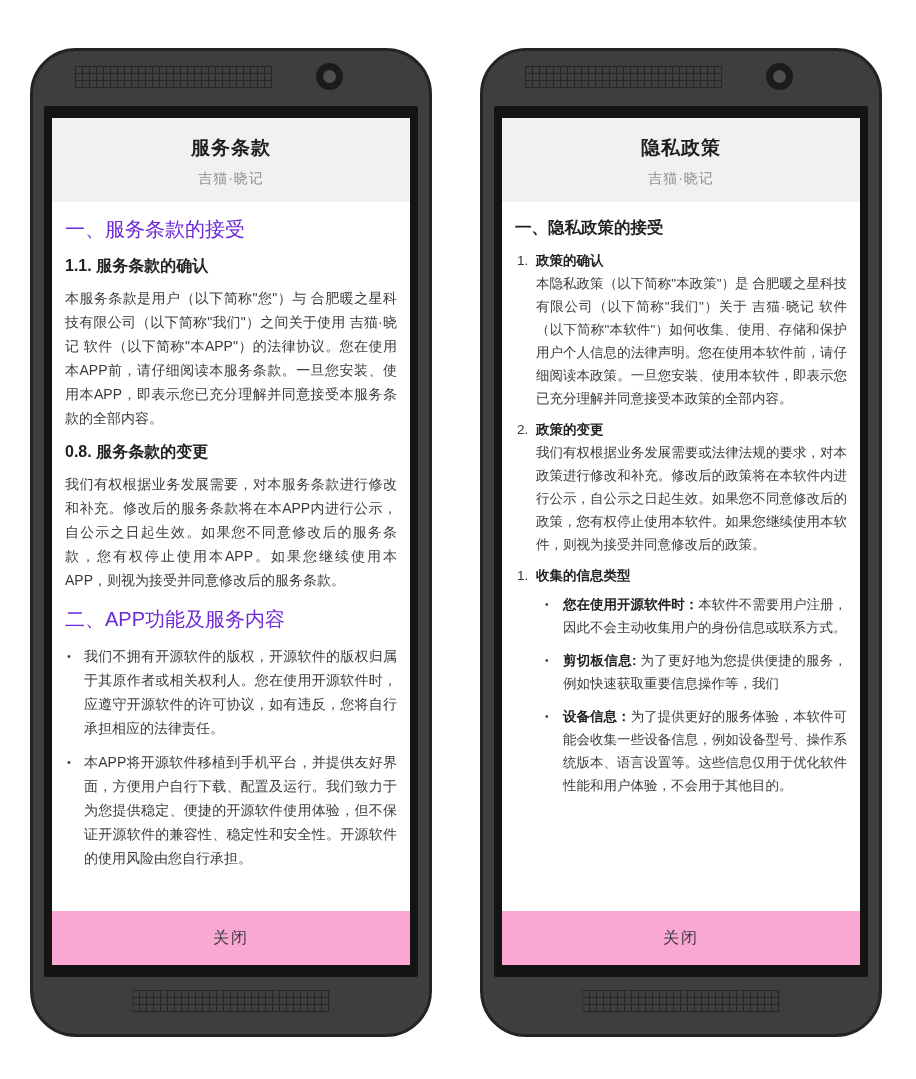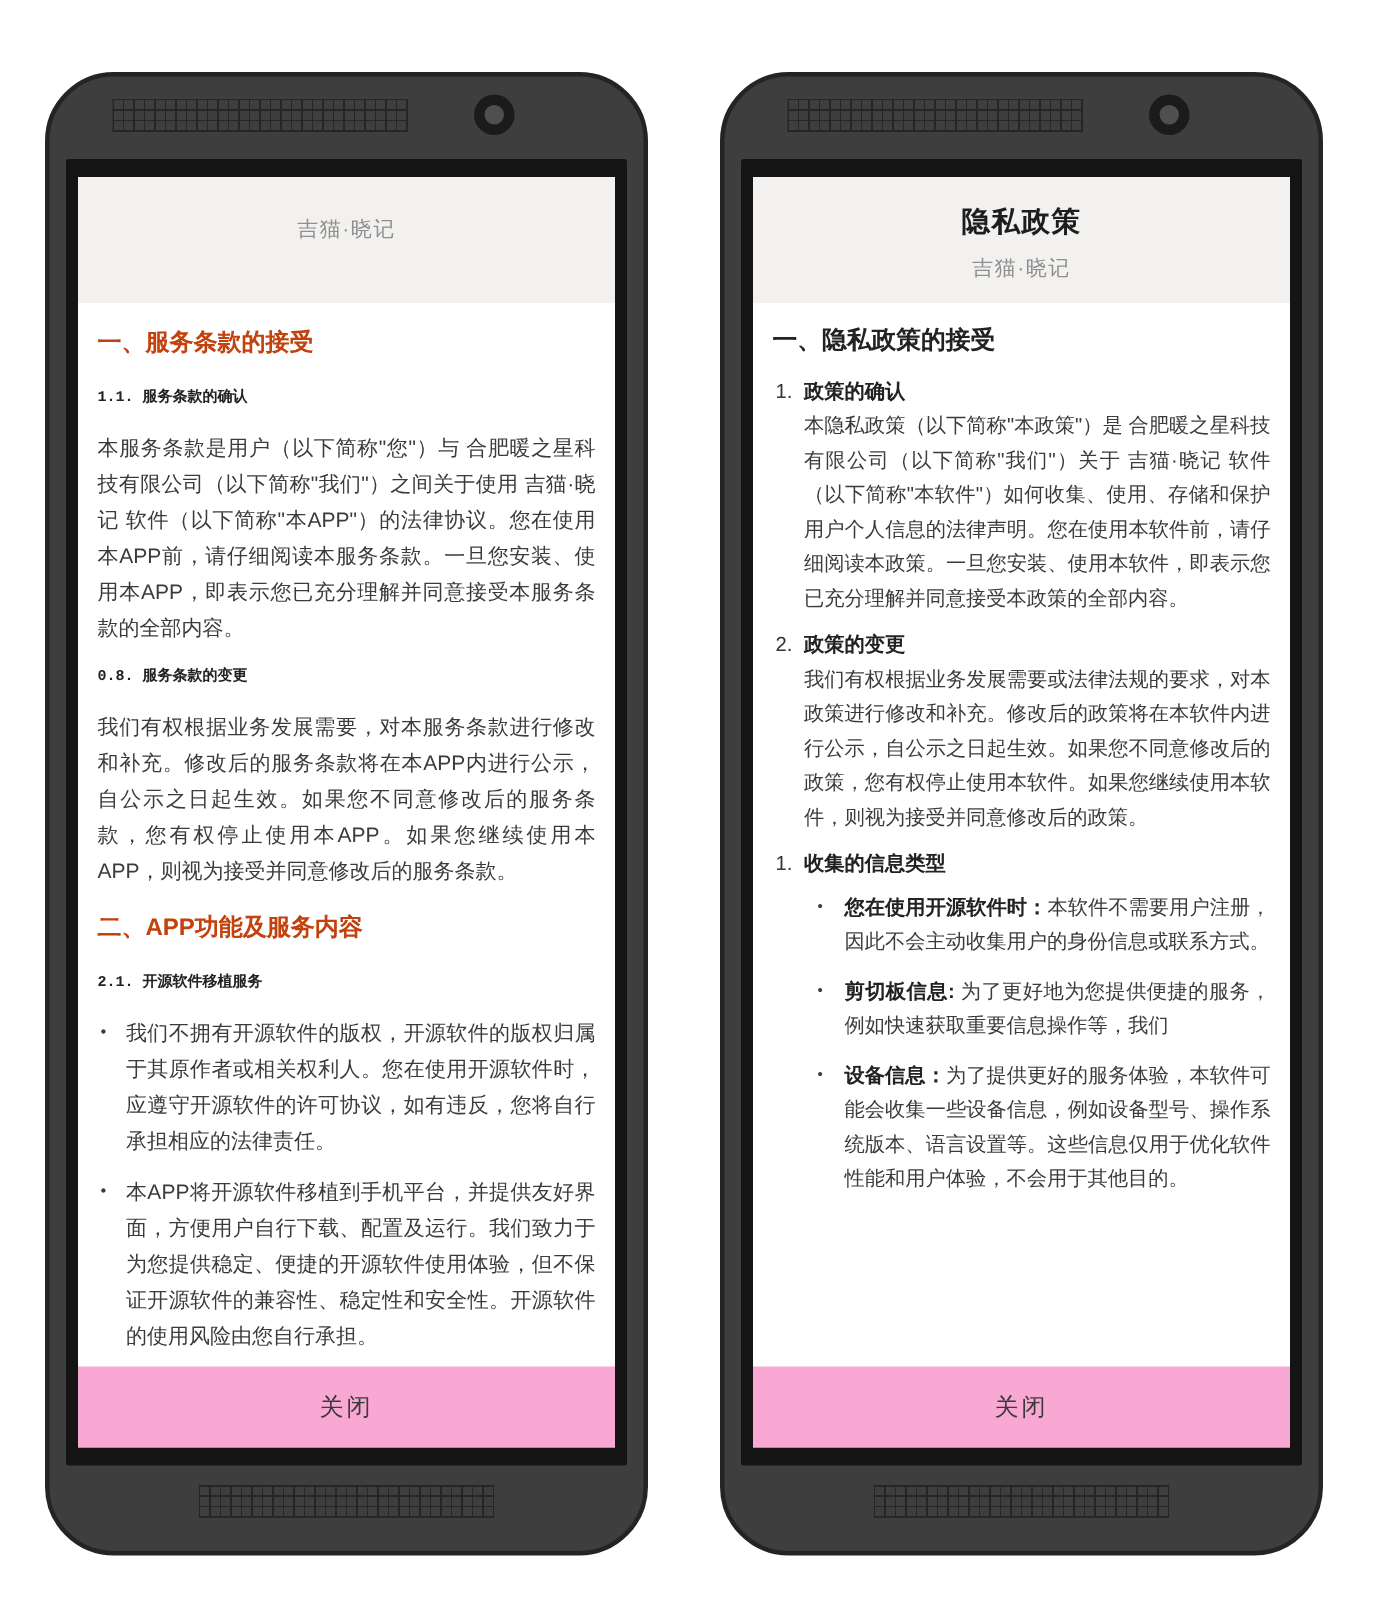--- a/index.html
+++ b/index.html
@@ -30,23 +30,23 @@
   
   .screen-header{height:84px;box-sizing:border-box;background:#f2f1ef;text-align:center;padding-top:17px;flex:none;}
   .screen-title{font-size:19px;font-weight:bold;color:#1d1d1d;letter-spacing:1px;}
   .screen-sub{margin-top:9px;font-size:14px;color:#8f8f8f;letter-spacing:1px;}
   .screen-footer{height:54px;flex:none;background:#f9a8d4;display:flex;align-items:center;justify-content:center;}
   .close-btn{background:none;border:none;font-size:16px;color:#3a3a3a;letter-spacing:2px;cursor:pointer;
     font-family:inherit;padding:6px 20px;}
 
   
   .content{height:709px;box-sizing:border-box;overflow:hidden;padding:10px 13px 0 13px;color:#3b3b3b;flex:none;}
-  .doc-h1{font-size:16px;line-height:30px;font-weight:bold;color:#c2410c;margin:2px 0 10px 0;}
+  .doc-h1{font-size:20px;line-height:30px;font-weight:normal;color:#6d28d9;margin:2px 0 10px 0;}
   .doc-h2{font-size:16.5px;line-height:23px;font-weight:bold;color:#222;margin:4px 0 10px 0;}
-  .doc-h3{font-size:10px;line-height:20px;font-weight:bold;color:#222;margin:12px 0 10px 0;font-family:Liberation Mono, monospace;}
+  .doc-h3{font-size:16px;line-height:20px;font-weight:bold;color:#222;margin:12px 0 10px 0;}
   .doc-p{font-size:14px;line-height:24px;margin:0 0 12px 0;text-align:justify;}
   .doc-ul{list-style:none;margin:0;padding:0;}
   .doc-ul>li{position:relative;font-size:14px;line-height:24px;padding-left:19px;margin-bottom:10px;text-align:justify;}
   .doc-ul>li::before{content:"\2022";position:absolute;left:2px;top:0;font-size:11px;line-height:24px;color:#3b3b3b;}
   .doc-ol{list-style:none;margin:0 0 0 2px;padding:0;font-size:13.5px;line-height:23px;}
   .doc-ol>li{position:relative;padding-left:19px;margin-bottom:8px;}
   .doc-ol .num{position:absolute;left:0;top:0;color:#333;}
   .doc-ol .item-title{font-weight:bold;color:#222;}
   .doc-ol .item-text{text-align:justify;color:#3b3b3b;}
   .sub-ul{list-style:none;margin:6px 0 0 0;padding:0;}
@@ -62,30 +62,30 @@
   <div class="phone left">
     <div class="phone-top">
       <div class="grille top"></div>
       <div class="camera">
           <div class="camera-lens"></div>
         </div>
     </div>
     <div class="bezel">
       <div class="screen">
         <div class="screen-header">
+          <div class="screen-title">服务条款</div>
           <div class="screen-sub">吉猫·晓记</div>
         </div>
         <div class="content">
             <div class="doc-h1">一、服务条款的接受</div>
             <div class="doc-h3">1.1. 服务条款的确认</div>
             <div class="doc-p">本服务条款是用户（以下简称"您"）与 合肥暖之星科技有限公司（以下简称"我们"）之间关于使用 吉猫·晓记 软件（以下简称"本APP"）的法律协议。您在使用本APP前，请仔细阅读本服务条款。一旦您安装、使用本APP，即表示您已充分理解并同意接受本服务条款的全部内容。</div>
             <div class="doc-h3">0.8. 服务条款的变更</div>
             <div class="doc-p">我们有权根据业务发展需要，对本服务条款进行修改和补充。修改后的服务条款将在本APP内进行公示，自公示之日起生效。如果您不同意修改后的服务条款，您有权停止使用本APP。如果您继续使用本APP，则视为接受并同意修改后的服务条款。</div>
             <div class="doc-h1">二、APP功能及服务内容</div>
-            <div class="doc-h3">2.1. 开源软件移植服务</div>
             <ul class="doc-ul">
               <li><span>我们不拥有开源软件的版权，开源软件的版权归属于其原作者或相关权利人。您在使用开源软件时，应遵守开源软件的许可协议，如有违反，您将自行承担相应的法律责任。</span></li>
               <li><span>本APP将开源软件移植到手机平台，并提供友好界面，方便用户自行下载、配置及运行。我们致力于为您提供稳定、便捷的开源软件使用体验，但不保证开源软件的兼容性、稳定性和安全性。开源软件的使用风险由您自行承担。</span></li>
             </ul>
           </div>
         <div class="screen-footer">
           <button class="close-btn">关闭</button>
         </div>
       </div>
     </div>

